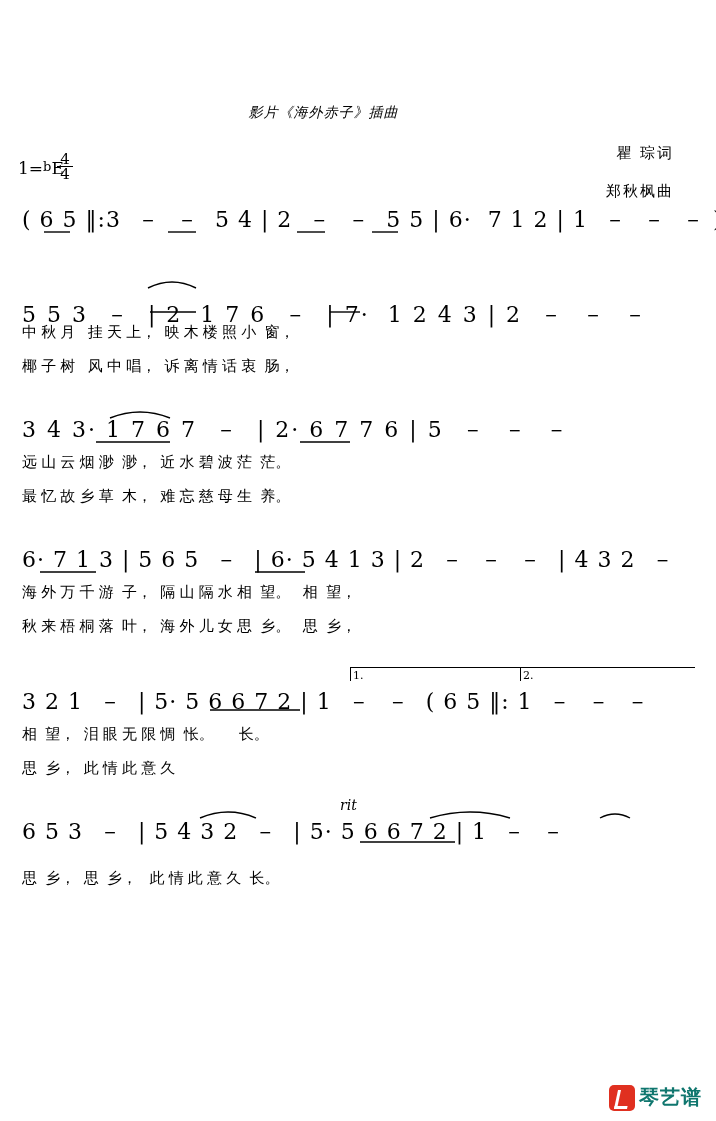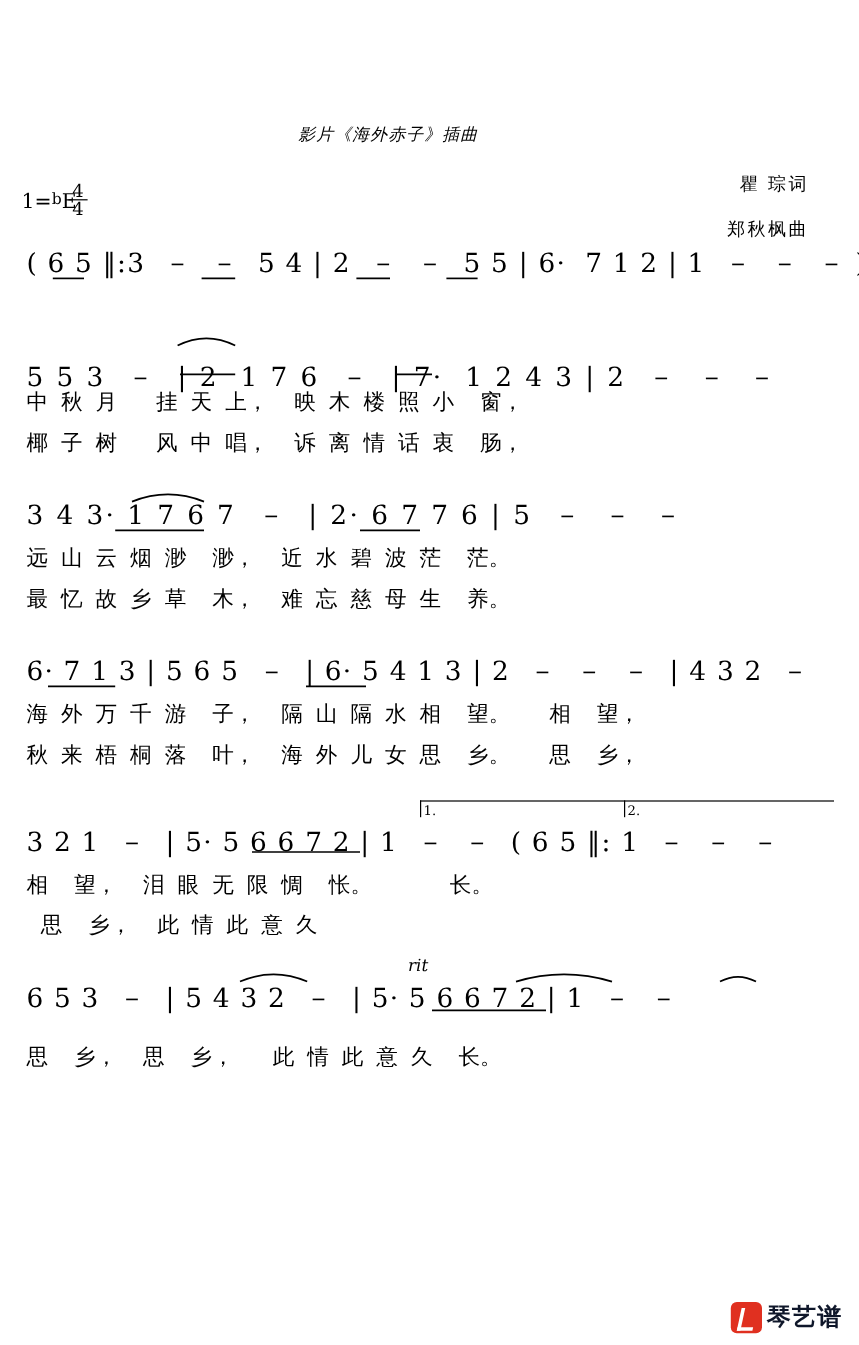--- a/index.html
+++ b/index.html
@@ -93,22 +93,22 @@
     left: 22px;
     right: 22px;
     font-family: "DejaVu Serif", serif;
     font-size: 22px;
     letter-spacing: 0px;
     white-space: pre;
   }
   .lyric-line {
     position: absolute;
     left: 22px;
-    font-family: Liberation Mono, monospace;
-    font-size: 18px;
+    font-family: Liberation Sans, sans-serif;
+    font-size: 15px;
     white-space: pre;
   }
   .barline {
     position: absolute;
     width: 1px;
     background: #000;
   }
   .longline {
     position: absolute;
     height: 1px;
@@ -156,21 +156,21 @@
     left: 7px; top: 5px;
     width: 10px; height: 16px;
     border-left: 3px solid #fff;
     border-bottom: 3px solid #fff;
     transform: skewX(-12deg);
   }
   .logo .txt {
     font-family: Liberation Sans, sans-serif;
     font-size: 20px;
     font-weight: bold;
-    color: #0f172a;
+    color: #0f766e;
     letter-spacing: 1px;
   }
   svg.slurs {
     position: absolute;
     left: 0; top: 0;
     width: 716px; height: 1121px;
     pointer-events: none;
   }
 </style>
 </head>
@@ -216,21 +216,21 @@
   <div class="system" style="top:675px;">
     <div class="longline" style="left:350px; top:-8px; width:170px;"></div>
     <div class="barline" style="left:350px; top:-8px; height:14px;"></div>
     <div class="longline" style="left:520px; top:-8px; width:175px;"></div>
     <div class="barline" style="left:520px; top:-8px; height:14px;"></div>
     <div class="ending-label" style="left:353px; top:-6px;">1.</div>
     <div class="ending-label" style="left:523px; top:-6px;">2.</div>
 
     <div class="notes" style="top:12px; letter-spacing:1px;">3 2 1  －  | 5· 5 6 6 7 2 | 1  －  －  ( 6 5 ‖: 1  －  －  －</div>
     <div class="lyric-line" style="top:50px;">相  望，  泪 眼 无 限 惆  怅。      长。</div>
-    <div class="lyric-line" style="top:84px;margin-left:12px;">思  乡，  此 情 此 意 久</div>
+    <div class="lyric-line" style="top:84px;">思  乡，  此 情 此 意 久</div>
   </div>
 
   <div class="system" style="top:805px;">
     <div class="rit" style="left:340px; top:-8px;text-align:center;">rit</div>
     <div class="notes" style="top:12px; letter-spacing:1px;">6 5 3  －  | 5 4 3 2  －  | 5· 5 6 6 7 2 | 1  －  －</div>
     <div class="lyric-line" style="top:64px;">思  乡，  思  乡，   此 情 此 意 久  长。</div>
   </div>
 
   <svg class="slurs" viewBox="0 0 716 1121">
 

